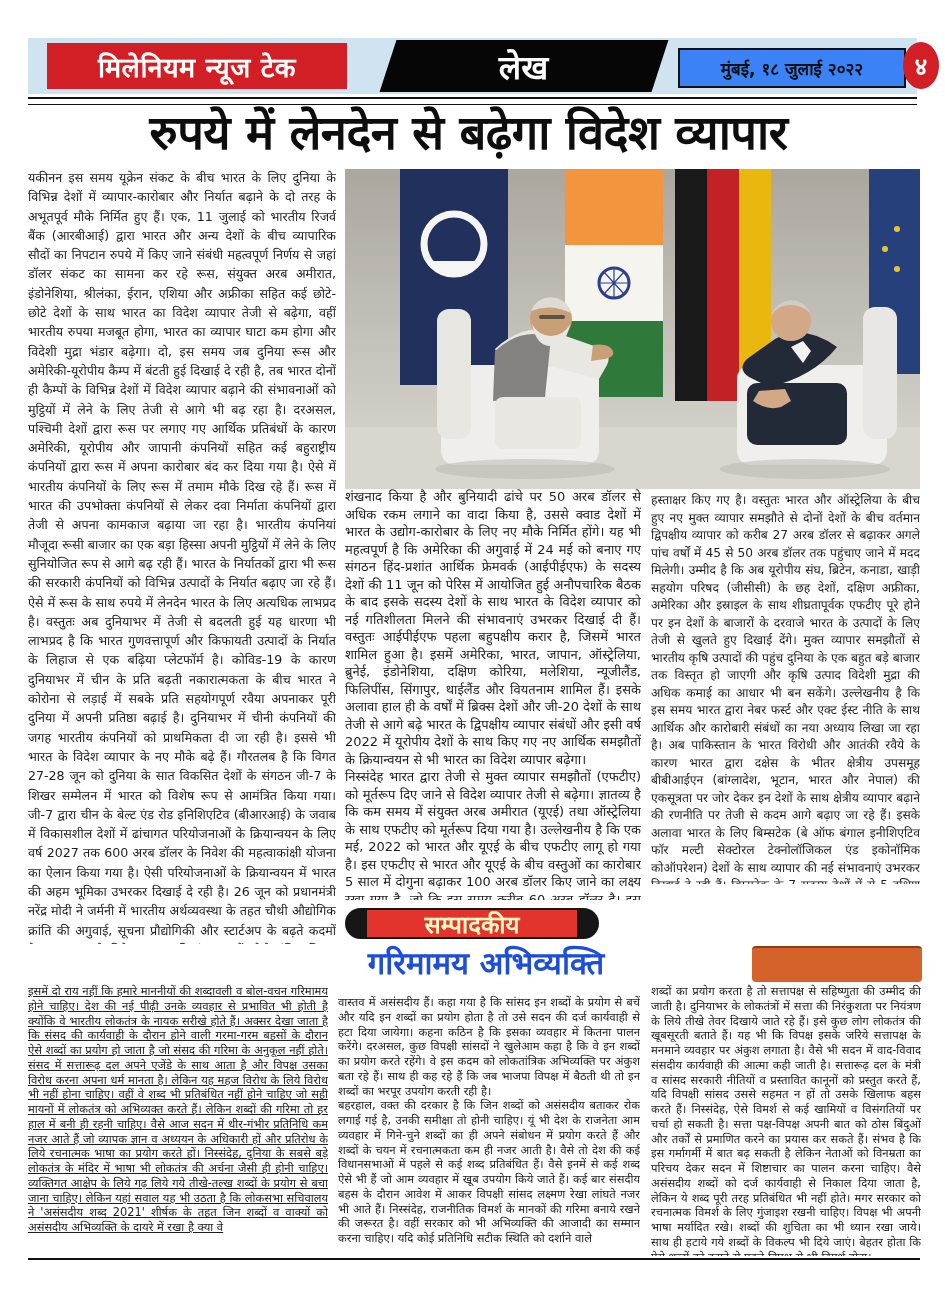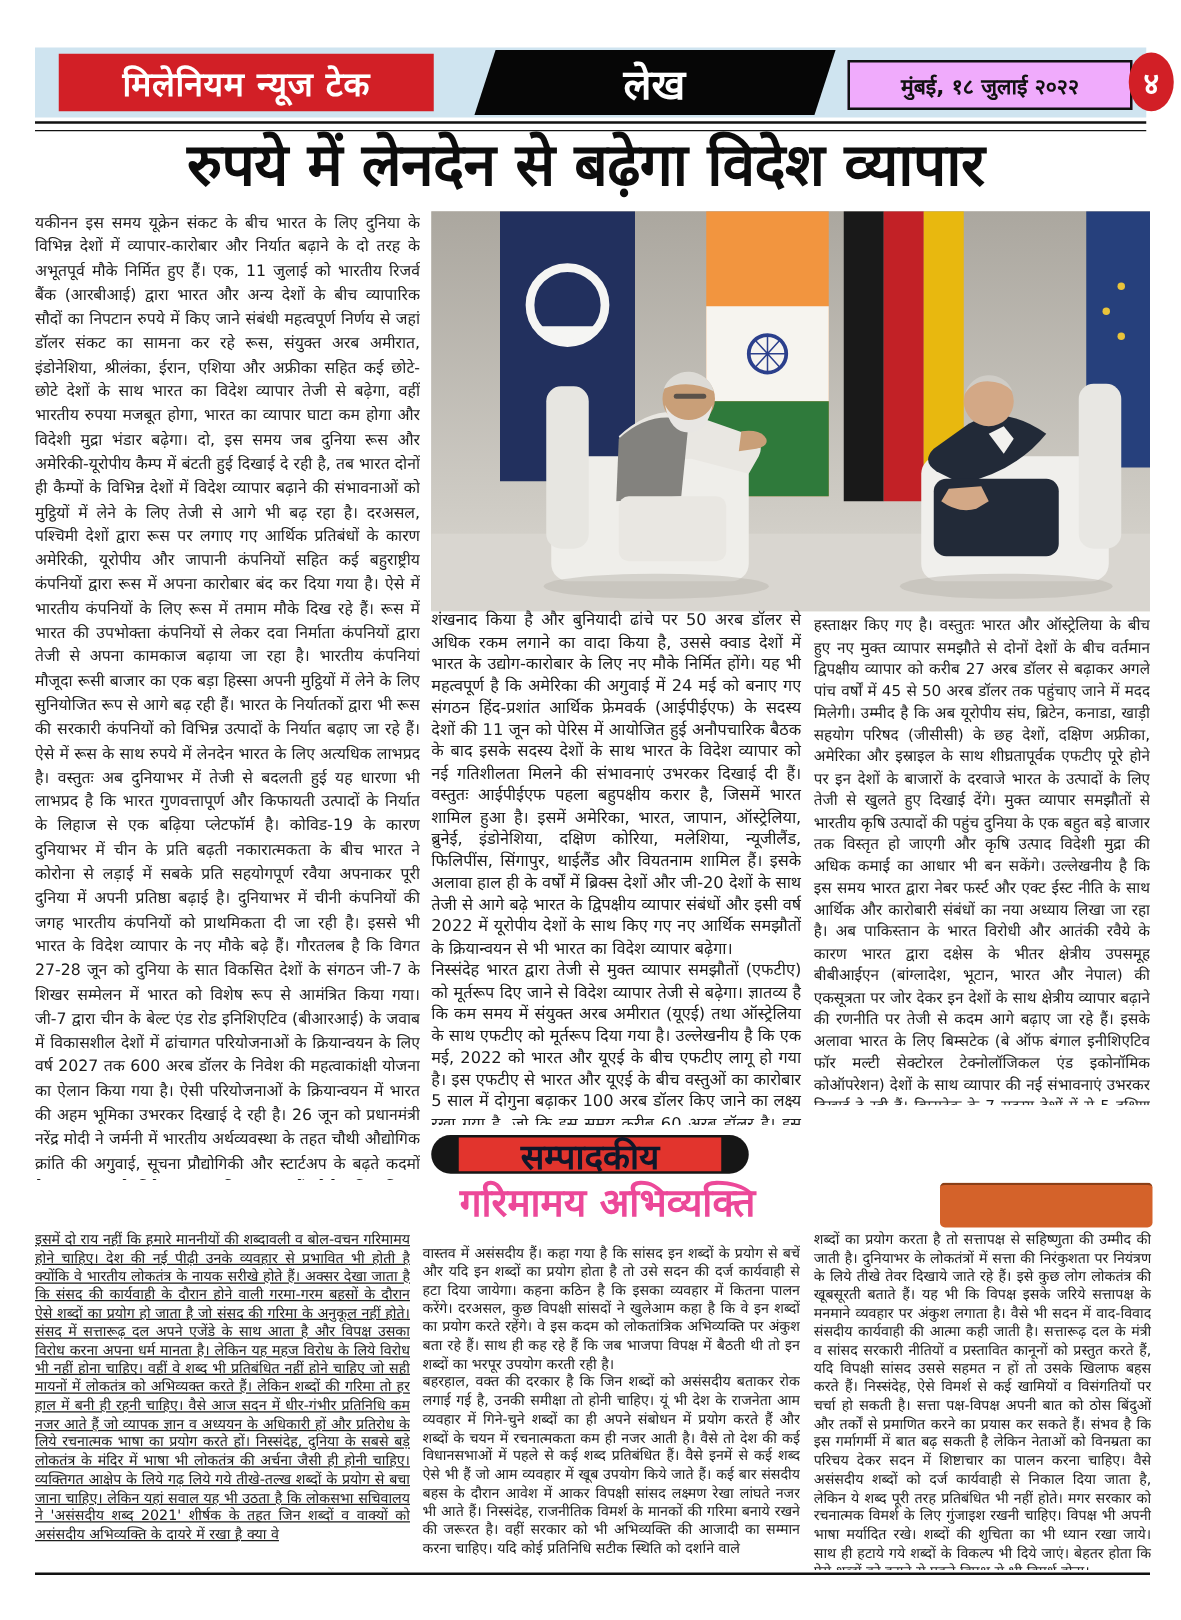--- a/index.html
+++ b/index.html
@@ -15,21 +15,21 @@
     display:flex;align-items:center;justify-content:center;
     color:#fff;font-weight:700;font-size:27px;letter-spacing:0.5px;margin-left:17px;
   }
   .section-flag{
     position:absolute;left:388px;top:40px;width:272px;height:52px;background:#060606;
     transform:skewX(-18deg);
     display:flex;align-items:center;justify-content:center;
   }
   .section-flag span{transform:skewX(18deg);color:#fff;font-weight:700;font-size:33px;}
   .dateline{
-    position:absolute;left:678px;top:48px;width:224px;height:36px;background:#f0abfc;
+    position:absolute;left:678px;top:48px;width:224px;height:36px;background:#3b82f6;
     border:2px solid #111;display:flex;align-items:center;justify-content:center;
     font-weight:700;font-size:17px;color:#111;
   }
   .page-badge{
     position:absolute;left:903px;top:42px;width:36px;height:47px;background:#d21f26;
     border-radius:50%;display:flex;align-items:center;justify-content:center;
     color:#fff;font-weight:700;font-size:24px;
   }
   .double-rule{position:absolute;left:28px;top:97px;width:889px;height:5px;
     border-top:2.5px solid #111;border-bottom:1.5px solid #111;}
@@ -53,24 +53,24 @@
   .photo-frame svg{display:block;}
   
   .ed-banner{
     position:absolute;left:345px;top:908px;width:254px;height:31px;background:#161616;
     border-radius:16px;display:flex;align-items:center;justify-content:center;
   }
   .ed-banner .inner{
     position:absolute;left:22px;right:22px;top:2px;bottom:2px;background:#e2342d;
     display:flex;align-items:center;justify-content:center;
   }
-  .ed-banner .inner span{color:#0f172a;font-weight:700;font-size:28px;}
+  .ed-banner .inner span{color:#fef9c3;font-weight:700;font-size:24px;}
   .ed-headline{
     position:absolute;left:330px;top:941px;width:312px;height:44px;
-    text-align:center;font-weight:700;font-size:31px;line-height:44px;color:#ec4899;white-space:nowrap;
+    text-align:center;font-weight:700;font-size:31px;line-height:44px;color:#1d4ed8;white-space:nowrap;
   }
   .ed-col{font-size:11.4px;line-height:14.75px;}
   #ed-col1{left:28px;top:984px;width:300px;height:272px;text-decoration:underline;}
   #ed-col2{left:338px;top:995px;width:302px;height:261px;}
   #ed-col3{left:651px;top:984px;width:270px;height:272px;}
   .accent-box{
     position:absolute;left:752px;top:946px;width:170px;height:34px;
     background:#d4622a;border-radius:4px;border-top:2px solid #8a3f17;
   }
   .bottom-rule{position:absolute;left:28px;top:1258px;width:892px;border-top:2.5px solid #111;}

